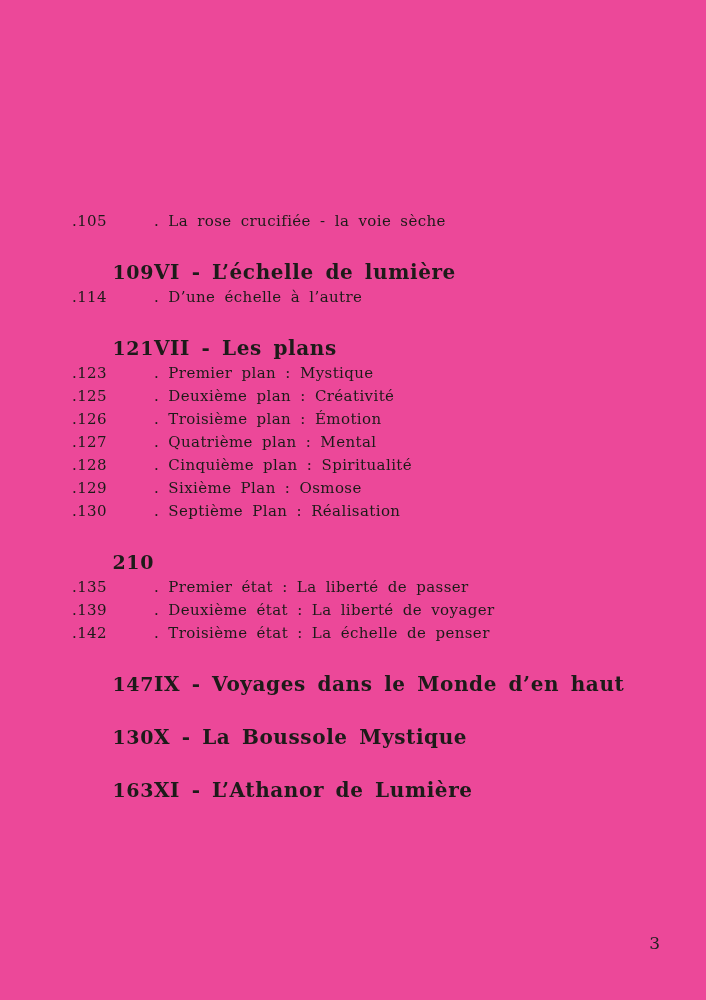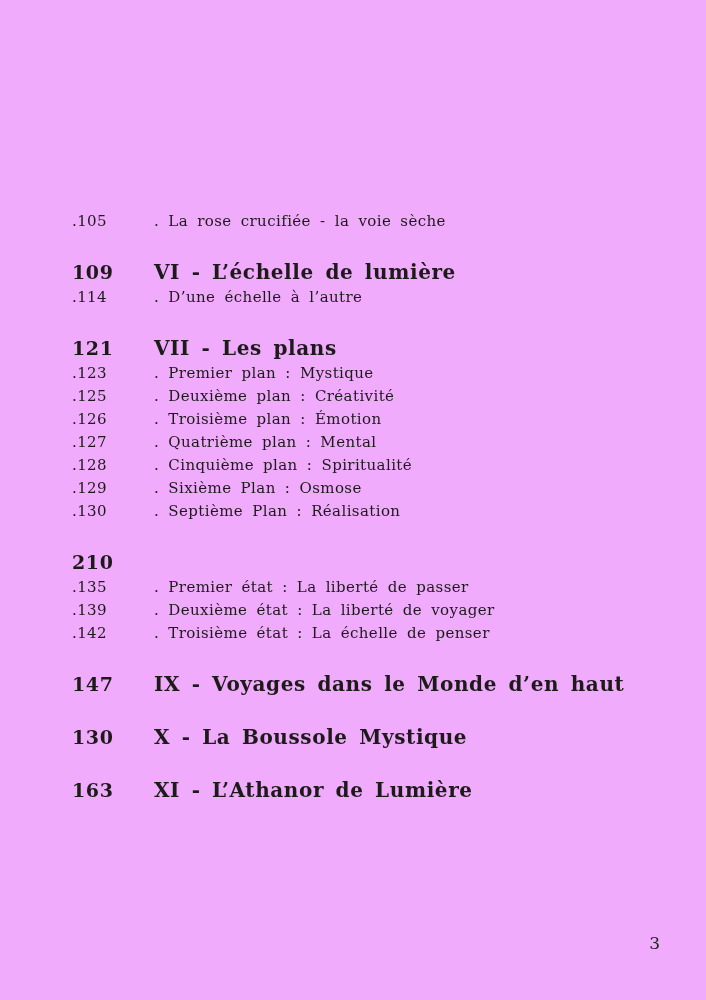--- a/index.html
+++ b/index.html
@@ -4,21 +4,21 @@
 <style>
   html, body {
     margin: 0;
     padding: 0;
     background: #ffffff;
   }
   .page {
     position: relative;
     width: 706px;
     height: 1000px;
-    background: #f0abfc;
+    background: #ec4899;
     overflow: hidden;
     font-family: "DejaVu Serif", "Liberation Serif", serif;
     color: #1d1b19;
   }
   .toc {
     padding-top: 210px;
     padding-left: 72px;
     padding-right: 40px;
   }
   .row {
@@ -40,20 +40,21 @@
   }
   .row.sub .num {
     font-size: 15px;
   }
   .row.chapter {
     margin-top: 26px;
     font-size: 20px;
     line-height: 27px;
     font-weight: bold;
     letter-spacing: 0.6px;
+    text-align: right;
   }
   .row.chapter .num {
     font-size: 19px;
   }
   .folio {
     position: absolute;
     right: 46px;
     top: 933px;
     font-size: 17px;
     color: #222222;

